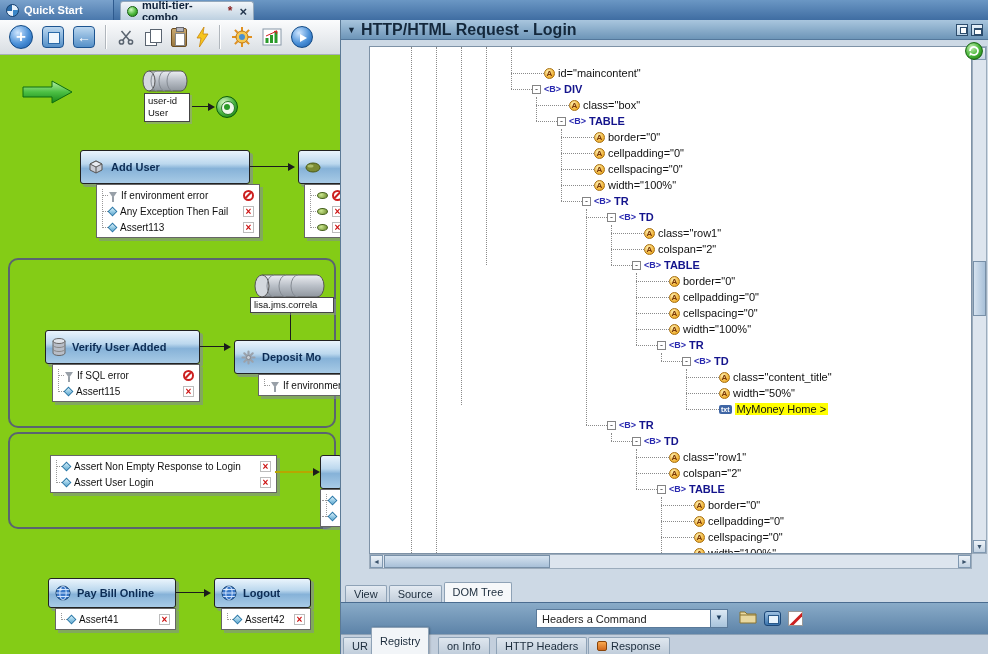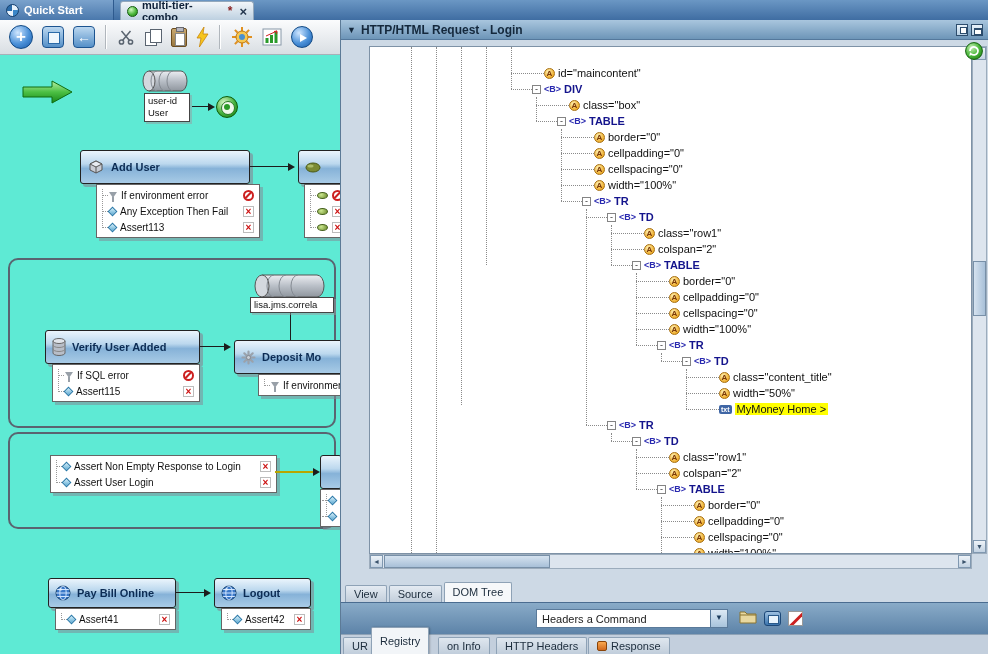--- a/index.html
+++ b/index.html
@@ -46,21 +46,21 @@
   .tb-paste { width:16px; height:19px; position:relative; background:linear-gradient(#c8a870,#9a7840);
             border:1px solid #6a4c20; border-radius:2px; }
   .tb-paste::before { content:""; position:absolute; left:4px; top:-2px; width:6px; height:3px; background:#b8b8c0; border:1px solid #6a6a70; }
   .tb-paste::after  { content:""; position:absolute; left:3px; top:4px; width:8px; height:11px; background:#fff; border:1px solid #888; }
   .tb-orb { width:22px; height:22px; border-radius:50%; position:relative;
             background:radial-gradient(circle at 35% 30%,#cfe6ff,#4a90d8 55%,#1a5aa8); border:1px solid #114a86; }
   .tb-orb::after { content:""; position:absolute; left:8px; top:7px;
             border-left:7px solid #fff; border-top:4px solid transparent; border-bottom:4px solid transparent; }
 
   
-  #canvas { position:absolute; left:0; top:55px; width:388px; height:599px; background:#5eead4; overflow:hidden; }
+  #canvas { position:absolute; left:0; top:55px; width:388px; height:599px; background:#84cc16; overflow:hidden; }
   .group-box { position:absolute; border:2px solid #5a6470; border-radius:10px; }
   .hline { position:absolute; border-top:2px solid #1c1c1c; }
   .hline.thin { border-top-width:1.5px; }
   .hline.yellow { border-top:2px solid #b8a600; }
   .vlinec { position:absolute; border-left:1.5px solid #1c1c1c; }
   .arr-r { position:absolute; width:0; height:0;
            border-left:7px solid #1c1c1c; border-top:4px solid transparent; border-bottom:4px solid transparent; }
   .mini-label { position:absolute; background:#fff; border:1px solid #444; font-size:9.5px; line-height:1.3;
            padding:1px 3px; box-shadow:2px 2px 0 rgba(150,155,160,.5); color:#111; }
   .start-orb { position:absolute; width:22px; height:22px; border-radius:50%;
@@ -98,21 +98,21 @@
   .ic-ball { width:11px; height:7px; border-radius:50%; flex:none;
            background:radial-gradient(circle at 35% 30%,#cce890,#6a8a2a); border:1px solid #44601a; }
 
   
   #rightpanel { position:absolute; left:340px; top:20px; width:648px; height:634px;
            background:#cdd9e5; border-left:1px solid #5c7a96; }
   .rp-header { position:absolute; left:0; top:0; width:648px; height:20px;
            background:linear-gradient(#a9c6de,#6d95b8); border-bottom:1px solid #54789c;
            display:flex; align-items:center; gap:5px; padding:0 6px; }
   .collapse-arrow { font-size:9px; color:#14283c; }
-  .rp-title { font-size:12px; font-weight:bold; color:#14283c; }
+  .rp-title { font-size:16px; font-weight:bold; color:#14283c; }
   .win-icons { margin-left:auto; display:flex; gap:3px; }
   .win-ic { width:12px; height:12px; border:1px solid #2c4c6c; background:linear-gradient(#e8f2fa,#b8d0e4); position:relative; }
   .win-ic.w1::after { content:""; position:absolute; left:3px; top:2px; width:5px; height:5px; border:1px solid #2c4c6c; background:#fff; }
   .win-ic.w2::after { content:""; position:absolute; left:2px; top:3px; width:6px; height:4px; border:1px solid #2c4c6c; border-top-width:2px; background:#fff; }
   .go-button { position:absolute; right:5px; top:22px; width:18px; height:18px; z-index:6; }
 
   .tree-outer { position:absolute; left:28px; top:26px; width:603px; height:508px;
            background:#fff; border:1px solid #7e92a6; overflow:hidden; }
   .vguide { position:absolute; border-left:1px dotted #8a8a8a; }
   #tree-rows { position:absolute; left:0; top:18px; right:0; }

